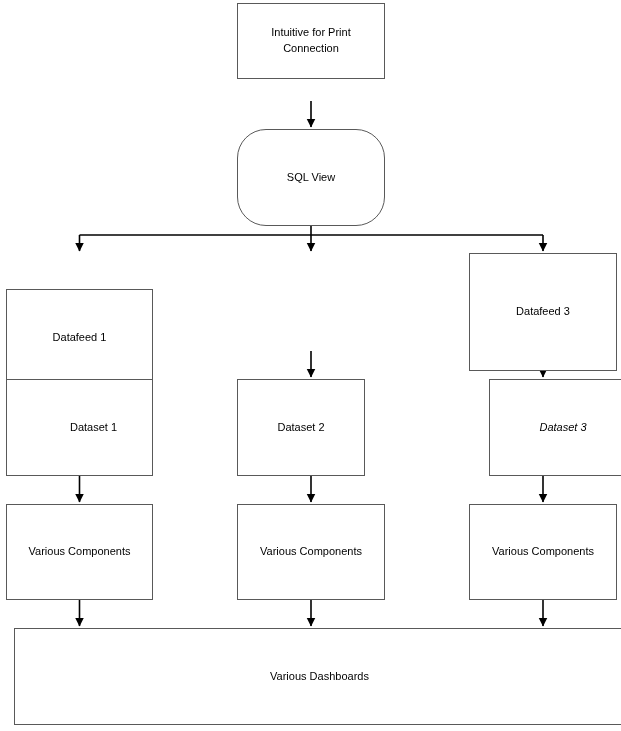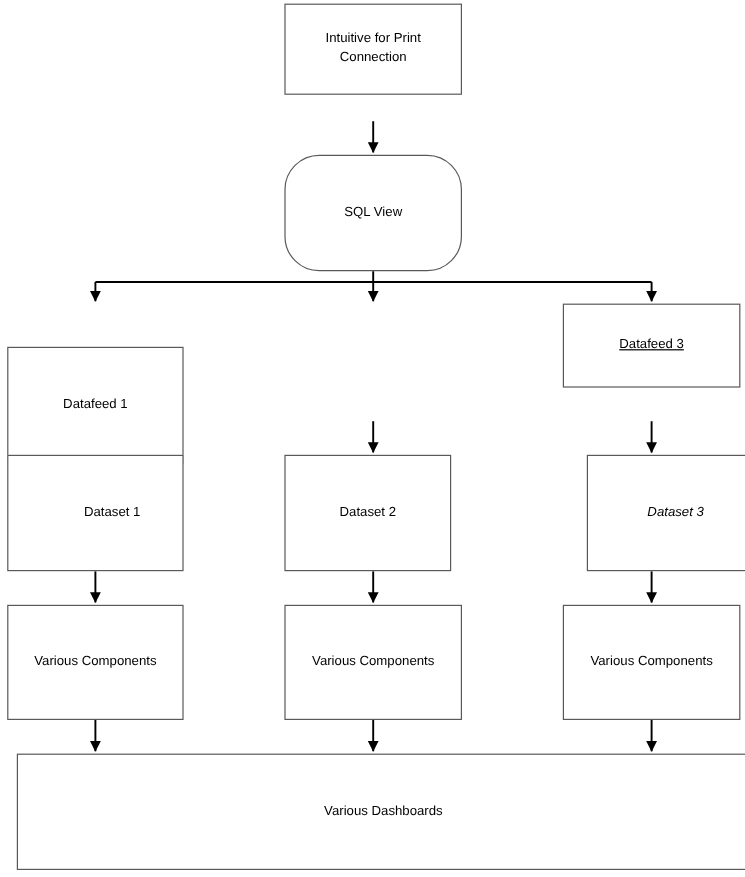--- a/index.html
+++ b/index.html
@@ -30,24 +30,24 @@
     padding: 0 16px;
   }
   
   #n-datafeed-1   { left: 6px;   top: 253px; width: 147px; height: 98px; margin-top: 36px; }
   #n-dataset-1    { left: 6px;   top: 379px; width: 147px; height: 97px; padding-left: 44px; }
   #n-components-1 { left: 6px;   top: 504px; width: 147px; height: 96px; }
   
   #n-intuitive    { left: 237px; top: 3px;   width: 148px; height: 76px; }
   #n-sql-view     { left: 237px; top: 129px; width: 148px; height: 97px; border-radius: 29px; }
   #n-datafeed-2   { left: 237px; top: 253px; width: 148px; height: 98px; }
-  #n-dataset-2    { left: 237px; top: 379px; width: 139px; height: 97px; }
+  #n-dataset-2    { left: 237px; top: 379px; width: 128px; height: 97px; }
   #n-components-2 { left: 237px; top: 504px; width: 148px; height: 96px; }
   
-  #n-datafeed-3   { left: 469px; top: 253px; width: 148px; height: 70px; text-decoration: underline; }
+  #n-datafeed-3   { left: 469px; top: 253px; width: 148px; height: 118px; }
   #n-dataset-3    { left: 489px; top: 379px; width: 148px; height: 97px; font-style: italic; }
   #n-components-3 { left: 469px; top: 504px; width: 148px; height: 96px; }
   
   #n-dashboards   { left: 14px;   top: 628px; width: 611px; height: 97px; }
 
   #connectors {
     position: absolute;
     left: 0;
     top: 0;
     pointer-events: none;

